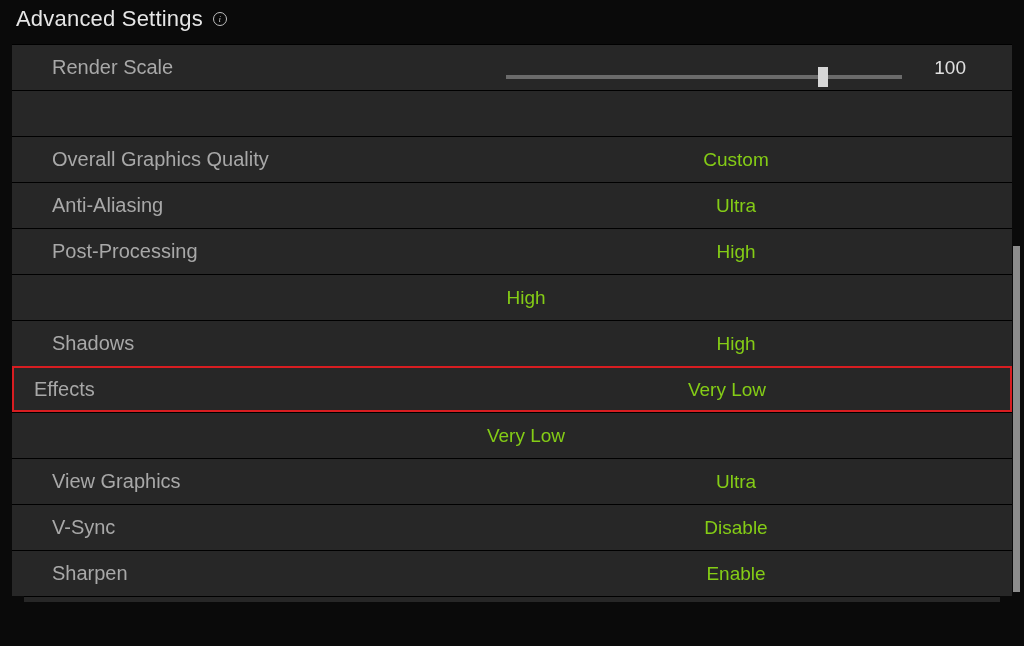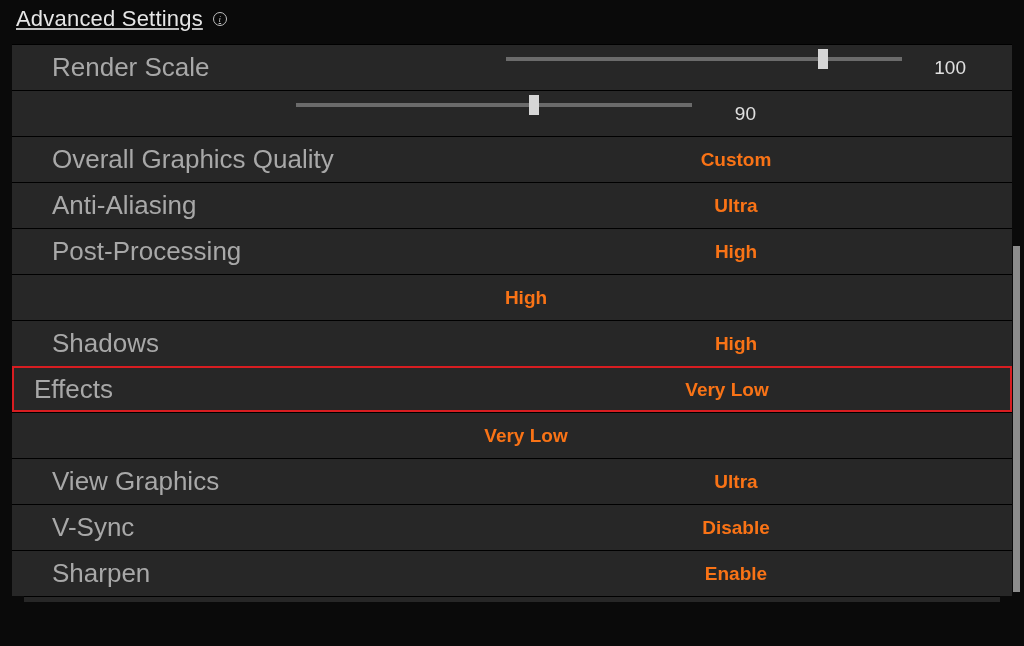--- a/index.html
+++ b/index.html
@@ -13,21 +13,20 @@
       width: 1024px;
       height: 646px;
       overflow: hidden;
       color: #bfbfbf;
       position: relative;
     }
     .header {
       display: flex;
       align-items: center;
       padding: 6px 16px 12px 16px;
-      text-decoration: underline;
     }
     .header-title {
       color: #e6e6e6;
       font-size: 22px;
       font-weight: 400;
       letter-spacing: 0.2px;
     }
     .info-icon {
       margin-left: 10px;
       width: 14px;
@@ -57,37 +56,37 @@
     }
     .row.highlight {
       outline: 2px solid #d81d21;
       outline-offset: -2px;
       z-index: 2;
       padding-left: 22px;
     }
     .row-label {
       flex: 0 0 420px;
       color: #a8a8a8;
-      font-size: 26px;
+      font-size: 20px;
       font-weight: 400;
     }
     .row-control {
       flex: 1;
       display: flex;
       align-items: center;
       justify-content: center;
     }
     .row-value-text {
-      color: #f97316;
+      color: #84cc16;
       font-size: 19px;
-      font-weight: 700;
+      font-weight: 400;
     }
     .slider-wrap {
       display: flex;
-      align-items: flex-start;
+      align-items: flex-end;
       width: 100%;
       max-width: 460px;
       justify-content: flex-end;
     }
     .slider-track {
       position: relative;
       flex: 1;
       height: 4px;
       background: #6b6b6b;
       margin-right: 20px;
@@ -138,28 +137,20 @@
       <div class="slider-wrap">
         <div class="slider-track">
           <div class="slider-thumb" style="left:80%"></div>
         </div>
         <div class="slider-number">100</div>
       </div>
     </div>
   </div>
 
   <div class="row">
-    <div class="row-control">
-      <div class="slider-wrap">
-        <div class="slider-track">
-          <div class="slider-thumb" style="left:60%"></div>
-        </div>
-        <div class="slider-number">90</div>
-      </div>
-    </div>
   </div>
 
   <div class="row">
     <div class="row-label">Overall Graphics Quality</div>
     <div class="row-control">
       <span class="row-value-text">Custom</span>
     </div>
   </div>
 
   <div class="row">

